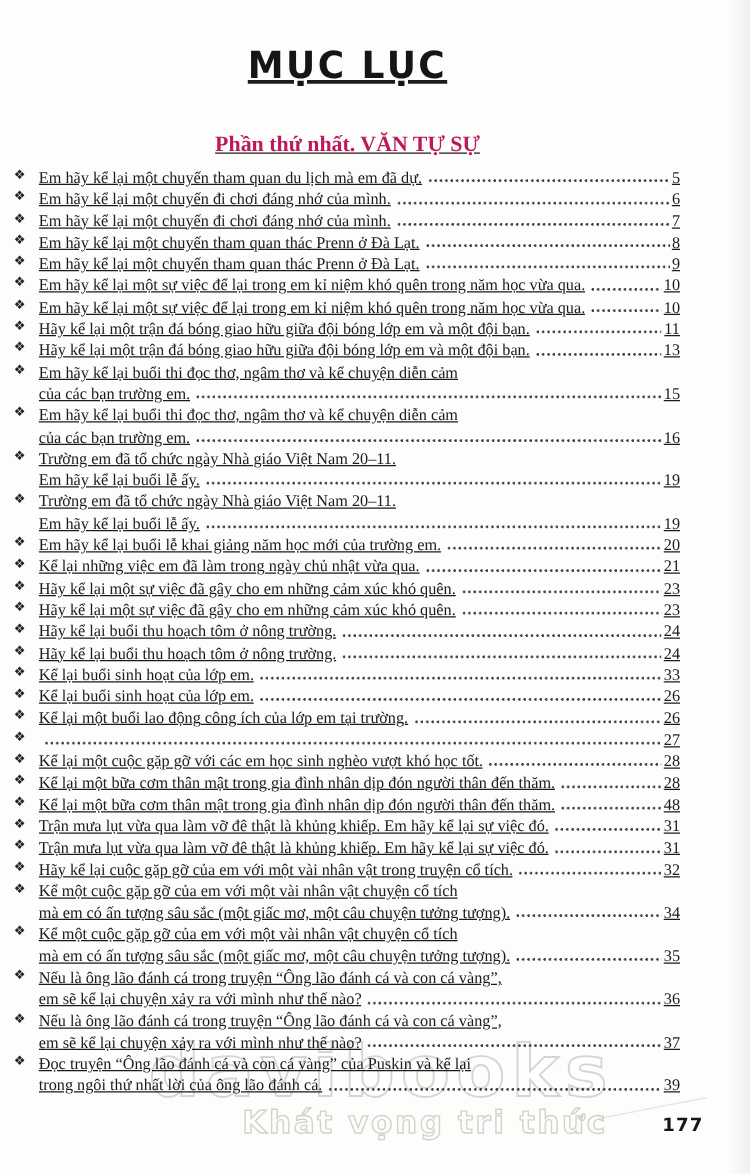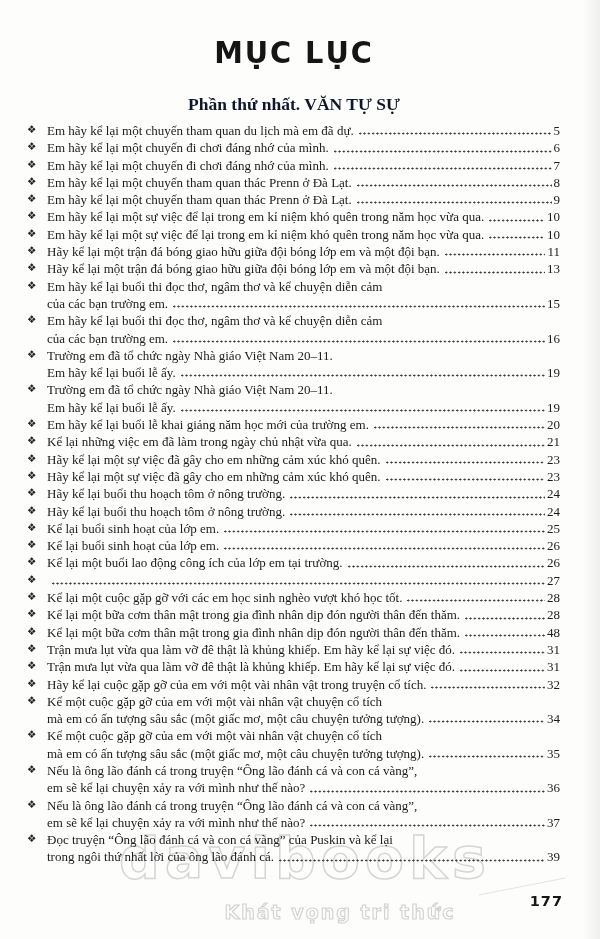--- a/index.html
+++ b/index.html
@@ -8,31 +8,31 @@
     background:#fdfdfc;
     font-family:"Liberation Serif","DejaVu Serif",serif;
     color:#1b1b1b;
   }
   .page-edge-right{
     position:absolute;top:0;right:0;width:18px;height:939px;
     background:linear-gradient(to right,rgba(0,0,0,0) 0%,rgba(120,118,112,0.07) 70%,rgba(120,118,112,0.10) 100%);
     z-index:0;
   }
   .content{
-    position:absolute;left:28px;top:0;width:532px;z-index:1;
+    position:absolute;left:12px;top:0;width:532px;z-index:1;text-decoration:underline;
   }
   .doc-title{
     margin:36px 0 0;text-align:center;
     font-family:"DejaVu Sans","Liberation Sans",sans-serif;
     font-weight:800;font-size:30px;line-height:34px;letter-spacing:2px;
     color:#151515;transform:scaleX(0.96);
   }
   .section-heading{
-    margin:24px 0 8px;text-align:center;
-    font-weight:700;font-size:17.5px;line-height:20px;color:#0f172a;
+    margin:35px 0 8px;text-align:center;
+    font-weight:700;font-size:17.5px;line-height:20px;color:#be185d;
   }
   .toc-list{margin-top:0;}
   .entry{position:relative;padding-left:19px;}
   .bullet{
     position:absolute;left:-1px;top:1px;font-size:10.5px;color:#222;
     font-family:"DejaVu Sans",sans-serif;
   }
   .line{
     line-height:17.3px;font-size:13px;white-space:nowrap;
   }
@@ -49,21 +49,21 @@
     text-align:center;pointer-events:none;
     font-family:"DejaVu Sans","Liberation Sans",sans-serif;font-weight:700;
   }
   .wm-line1{
     font-size:57px;line-height:54px;letter-spacing:5px;
     color:rgba(255,255,255,0.05);
     -webkit-text-stroke:1.5px rgba(148,142,134,0.36);
     text-shadow:1px 1px 0 rgba(255,255,255,0.6);
   }
   .wm-line2{
-    margin-top:14px;margin-left:70px;font-size:19px;line-height:26px;letter-spacing:2px;
+    margin-top:0px;margin-left:70px;font-size:25px;line-height:26px;letter-spacing:2px;
     color:rgba(255,255,255,0.05);
     -webkit-text-stroke:1.1px rgba(148,142,134,0.40);
   }
   .folio{
     position:absolute;right:37px;top:893px;z-index:1;
     font-family:"DejaVu Sans","Liberation Sans",sans-serif;
     font-weight:700;font-size:14.5px;letter-spacing:1px;color:#161616;text-align:center;
   }
   .scratch{
     position:absolute;left:478px;top:886px;width:88px;height:1px;
@@ -253,21 +253,21 @@
             <span class="leader"></span>
             <span class="pg">24</span>
           </div></span>
   </div>
 
   <div class="entry">
     <span class="bullet">❖</span>
     <span class="lines"><div class="line last">
             <span class="t">Kể lại buổi sinh hoạt của lớp em.</span>
             <span class="leader"></span>
-            <span class="pg">25</span>
+            <span class="pg">33</span>
           </div></span>
   </div>
 
   <div class="entry">
     <span class="bullet">❖</span>
     <span class="lines"><div class="line last">
             <span class="t">Kể lại buổi sinh hoạt của lớp em.</span>
             <span class="leader"></span>
             <span class="pg">26</span>
           </div></span>

